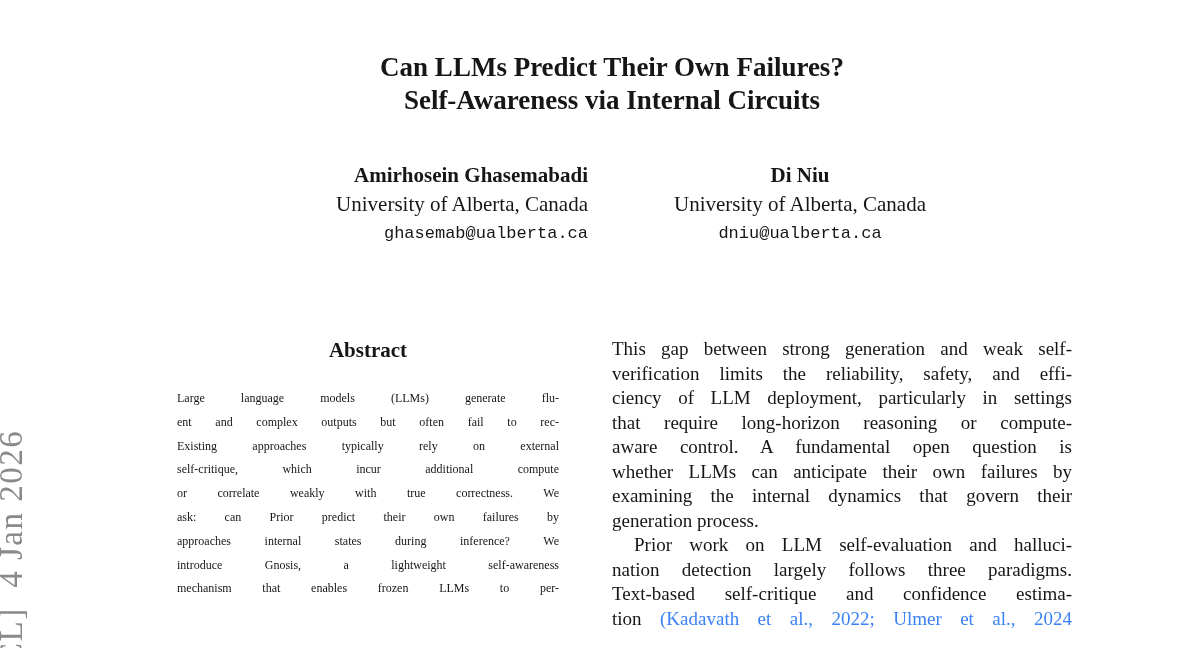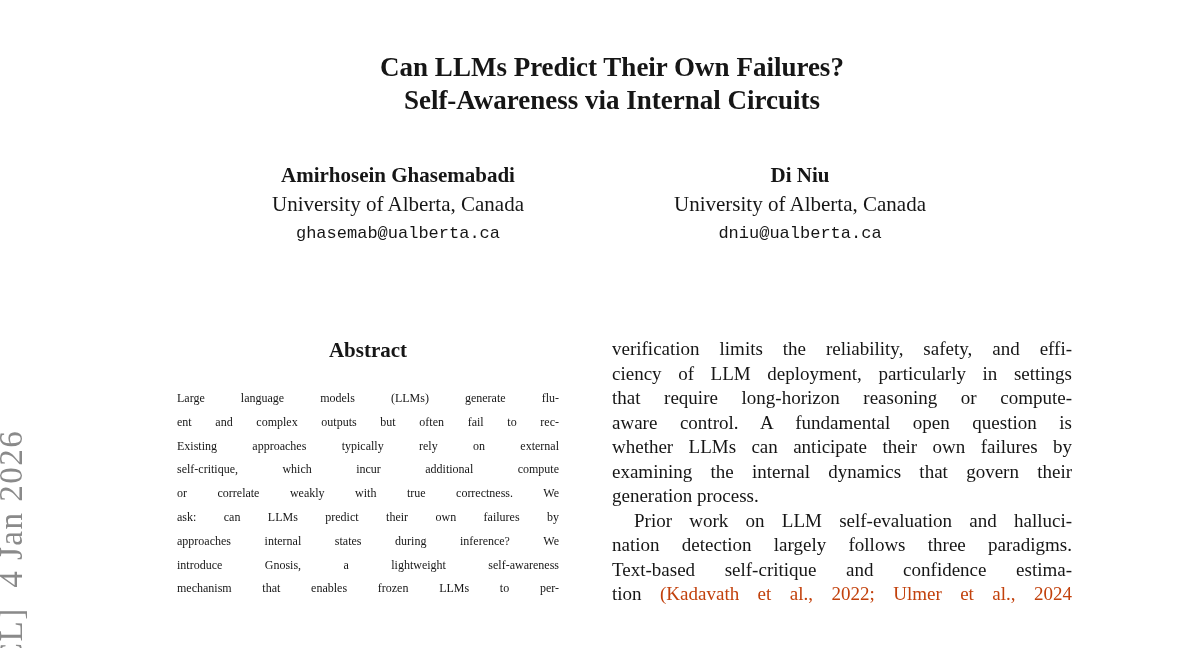--- a/index.html
+++ b/index.html
@@ -37,21 +37,21 @@
     padding-left: 24px;
   }
 
   
   .author-block {
     position: absolute;
     top: 160px;
     width: 380px;
     text-align: center;
   }
-  .author-block.a1 { left: 208px; }
+  .author-block.a1 { left: 208px; text-align: right; }
   .author-block.a2 { left: 610px; }
   .author-name { font-weight: bold; font-size: 21px; line-height: 30px; }
   .author-affiliation { font-size: 21px; line-height: 29px; }
   .author-email { font-family: "Liberation Mono", monospace; font-size: 17px; line-height: 29px; }
 
   
   .abstract-heading {
     position: absolute;
     top: 338px; left: 177px; width: 382px;
     text-align: center;
@@ -77,21 +77,21 @@
   .jline {
     text-align: justify;
     text-align-last: justify;
     overflow: hidden;
     white-space: normal;
   }
   .jline.end { text-align-last: left; }
   .jline.indent { text-indent: 22px; }
 
   .bold { font-weight: normal; }
-  .cite { color: #c2410c; }
+  .cite { color: #3b82f6; }
 </style>
 </head>
 <body>
 
 <div class="page">
 
   <div class="watermark">CL]  4 Jan 2026</div>
 
   <div class="title">
     <div>Can LLMs Predict Their Own Failures?</div>
@@ -111,27 +111,28 @@
   </div>
 
   <div class="abstract-heading">Abstract</div>
 
   <div class="abstract-body">
     <div class="jline">Large language models (LLMs) generate flu-</div>
     <div class="jline">ent and complex outputs but often fail to rec-</div>
     <div class="jline">Existing approaches typically rely on external</div>
     <div class="jline">self-critique, which incur additional compute</div>
     <div class="jline">or correlate weakly with true correctness. We</div>
-    <div class="jline">ask: can LLMs predict their own failures by</div>
+    <div class="jline">ask: can Prior predict their own failures by</div>
     <div class="jline">approaches internal states during inference? We</div>
     <div class="jline">introduce Gnosis, a lightweight self-awareness</div>
     <div class="jline">mechanism that enables frozen LLMs to per-</div>
   </div>
 
   <div class="right-col">
+    <div class="jline">This gap between strong generation and weak self-</div>
     <div class="jline">verification limits the reliability, safety, and effi-</div>
     <div class="jline">ciency of LLM deployment, particularly in settings</div>
     <div class="jline">that require long-horizon reasoning or compute-</div>
     <div class="jline">aware control. A fundamental open question is</div>
     <div class="jline">whether LLMs can anticipate their own failures by</div>
     <div class="jline">examining the internal dynamics that govern their</div>
     <div class="jline end">generation process.</div>
     <div class="jline indent">Prior work on LLM self-evaluation and halluci-</div>
     <div class="jline">nation detection largely follows three paradigms.</div>
     <div class="jline bold">Text-based self-critique and confidence estima-</div>

